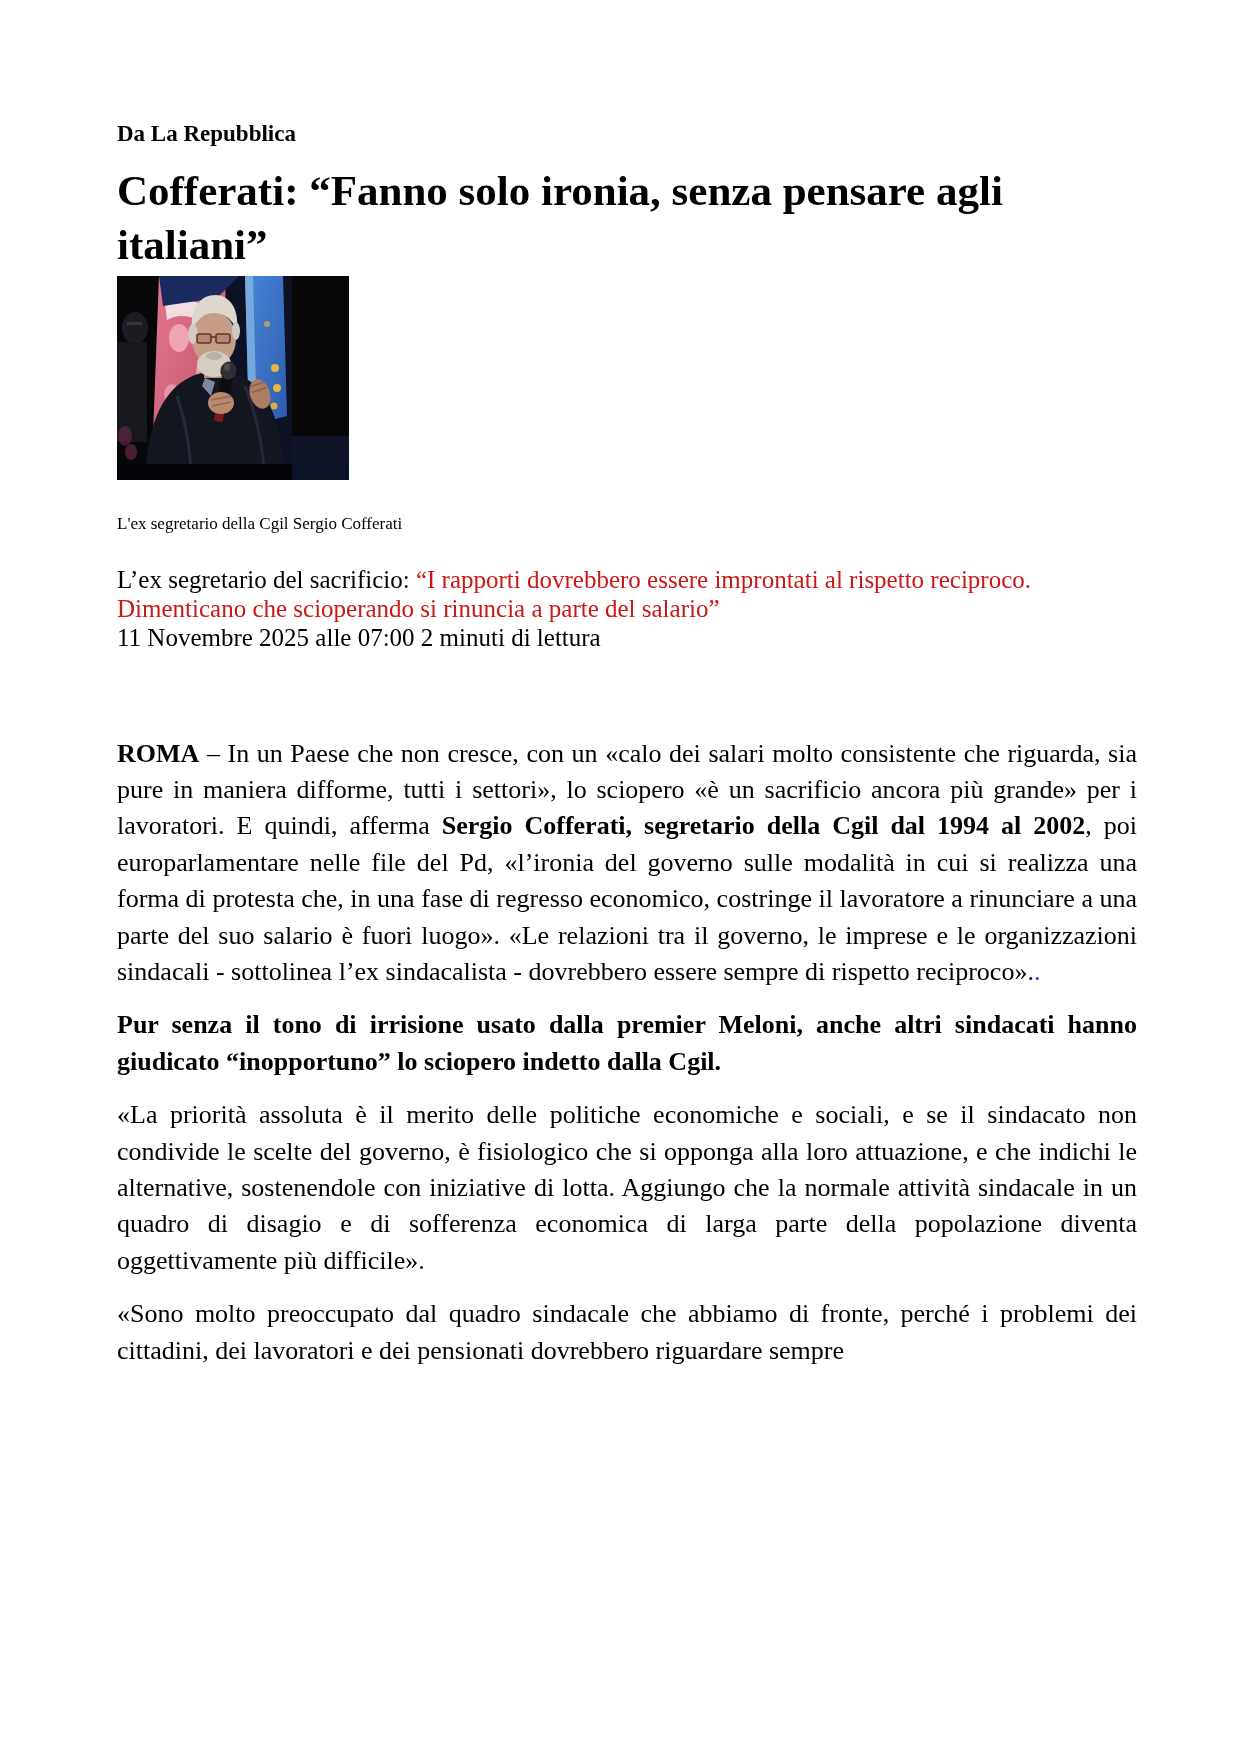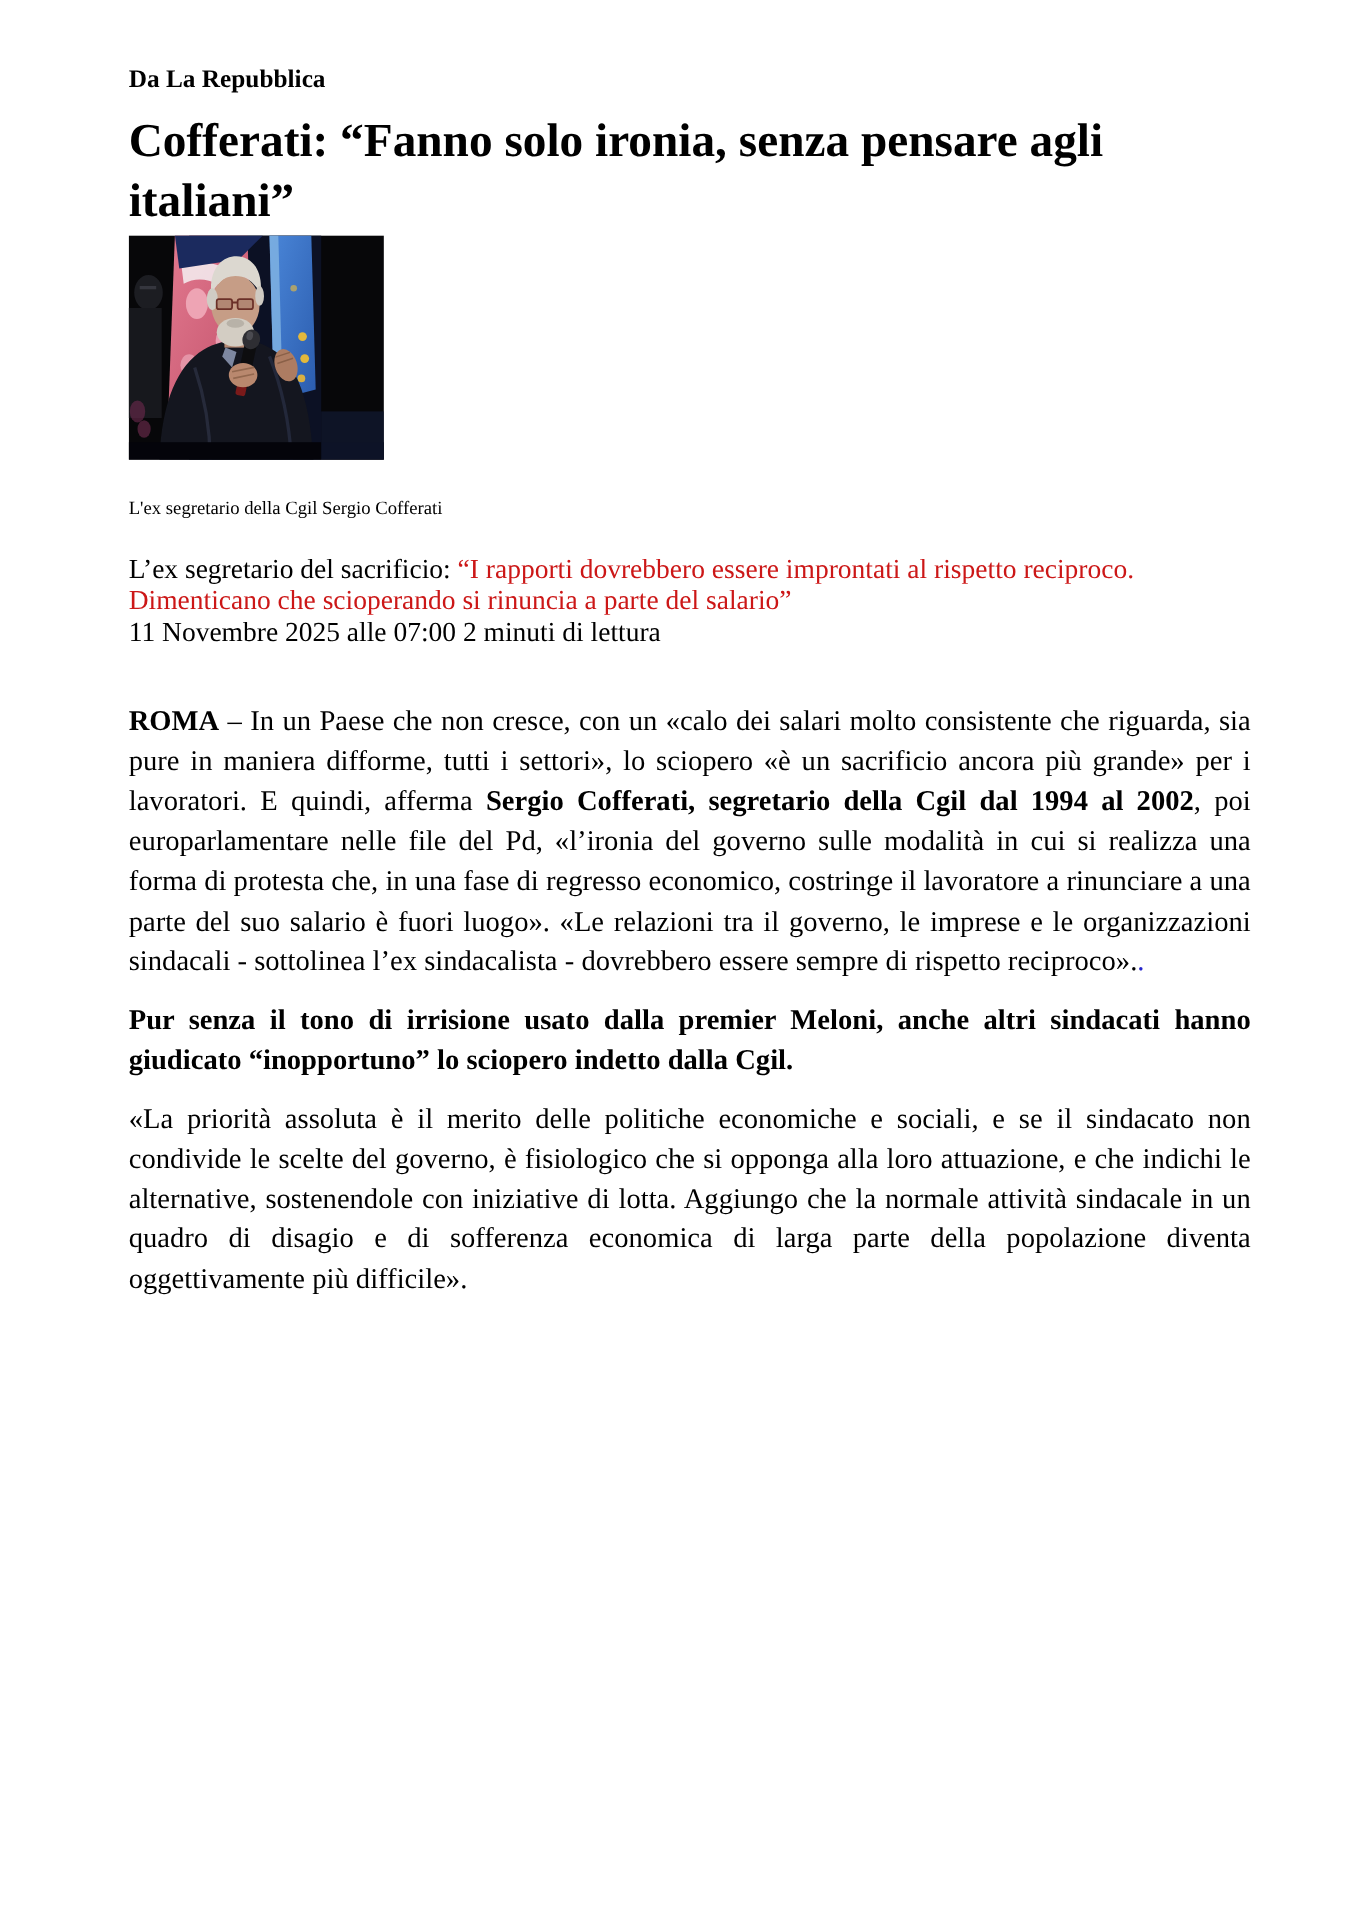--- a/index.html
+++ b/index.html
@@ -3,21 +3,21 @@
 <meta charset="utf-8">
 <style>
   html, body { margin: 0; padding: 0; }
   body {
     width: 1241px; height: 1755px;
     background: #ffffff;
     color: #000000;
     font-family: "Liberation Serif", "DejaVu Serif", serif;
     overflow: hidden;
   }
-  .page { padding: 58px 104px 30px 117px; box-sizing: border-box; }
+  .page { padding: 120px 104px 30px 117px; box-sizing: border-box; }
 
   .kicker {
     font-size: 23px; font-weight: bold; line-height: 1.2;
   }
   .title {
     margin: 16px 0 0 0;
     font-size: 43px; font-weight: bold; line-height: 1.26;
     letter-spacing: 0;
   }
   .byline {
@@ -35,21 +35,21 @@
   .caption {
     margin-top: 34px; font-size: 17px; line-height: 1.16;
   }
   .standfirst {
     margin-top: 31px; font-size: 25px; line-height: 1.16;
   }
   .standfirst .red { color: var(--accent-red, #cc1717); }
   .dateline { font-size: 25px; line-height: 1.16; }
 
   article {
-    margin-top: 48px;
+    margin-top: 84px;
     font-size: 26px; line-height: 1.4;
     text-align: justify; text-justify: inter-word;
   }
   article p { margin: 0 0 17px 0; }
   article p.bold { font-weight: bold; }
   .dot-link { color: var(--link-blue, #2424cc); text-decoration: none; cursor: pointer; }
 </style>
 </head>
 <body>
 
@@ -136,15 +136,16 @@
   <div class="caption">L'ex segretario della Cgil Sergio Cofferati</div>
 
   <div class="standfirst"><span>L’ex segretario del sacrificio: </span><span class="red">“I rapporti dovrebbero essere improntati al rispetto reciproco. Dimenticano che scioperando si rinuncia a parte del salario”</span>
     <div class="dateline">11 Novembre 2025 alle 07:00 2 minuti di lettura</div>
   </div>
 
   <article>
     <p><b>ROMA</b><span> – In un Paese che non cresce, con un «calo dei salari molto consistente che riguarda, sia pure in maniera difforme, tutti i settori», lo sciopero «è un sacrificio ancora più grande» per i lavoratori. E quindi, afferma </span><b>Sergio Cofferati, segretario della Cgil dal 1994 al 2002</b><span>, poi europarlamentare nelle file del Pd, «l’ironia del governo sulle modalità in cui si realizza una forma di protesta che, in una fase di regresso economico, costringe il lavoratore a rinunciare a una parte del suo salario è fuori luogo». «Le relazioni tra il governo, le imprese e le organizzazioni sindacali - sottolinea l’ex sindacalista - dovrebbero essere sempre di rispetto reciproco».</span><a href="#" class="dot-link">.</a></p>
     <p class="bold">Pur senza il tono di irrisione usato dalla premier Meloni, anche altri sindacati hanno giudicato “inopportuno” lo sciopero indetto dalla Cgil.</p>
     <p>«La priorità assoluta è il merito delle politiche economiche e sociali, e se il sindacato non condivide le scelte del governo, è fisiologico che si opponga alla loro attuazione, e che indichi le alternative, sostenendole con iniziative di lotta. Aggiungo che la normale attività sindacale in un quadro di disagio e di sofferenza economica di larga parte della popolazione diventa oggettivamente più difficile».</p>
+    <p>«Sono molto preoccupato dal quadro sindacale che abbiamo di fronte, perché i problemi dei cittadini, dei lavoratori e dei pensionati dovrebbero riguardare sempre</p>
   </article>
 
 </div>
 
 </body></html>

